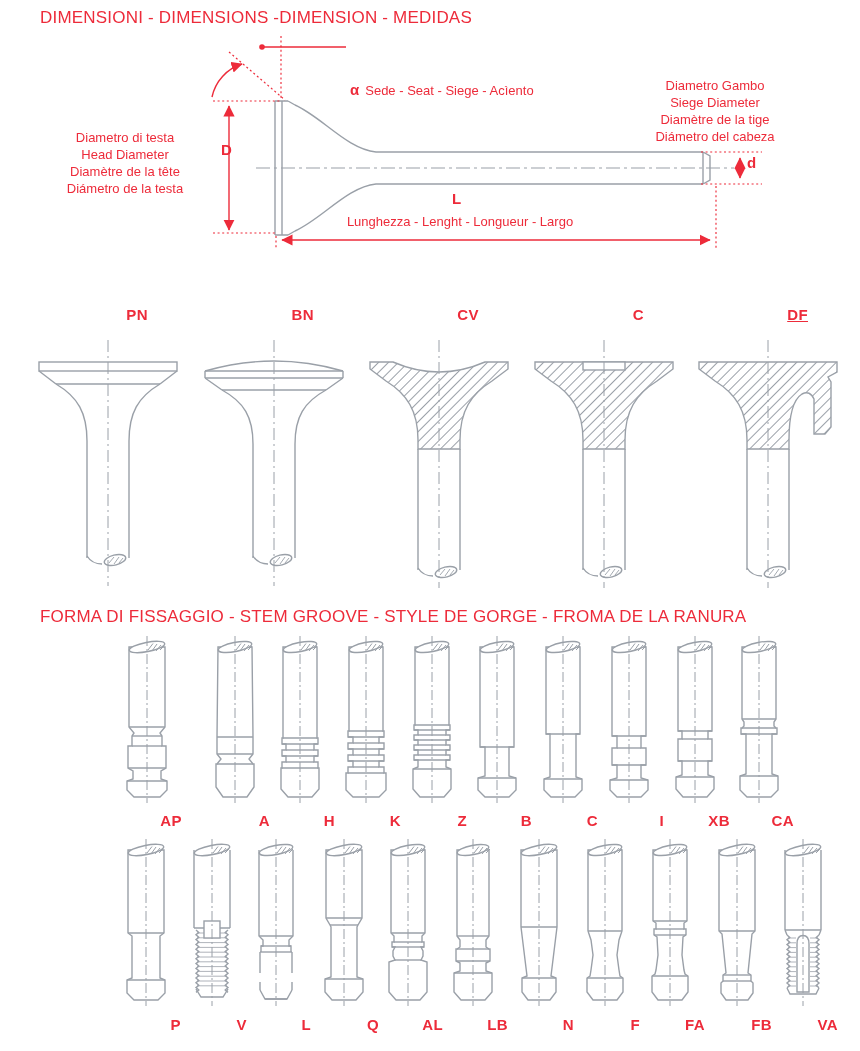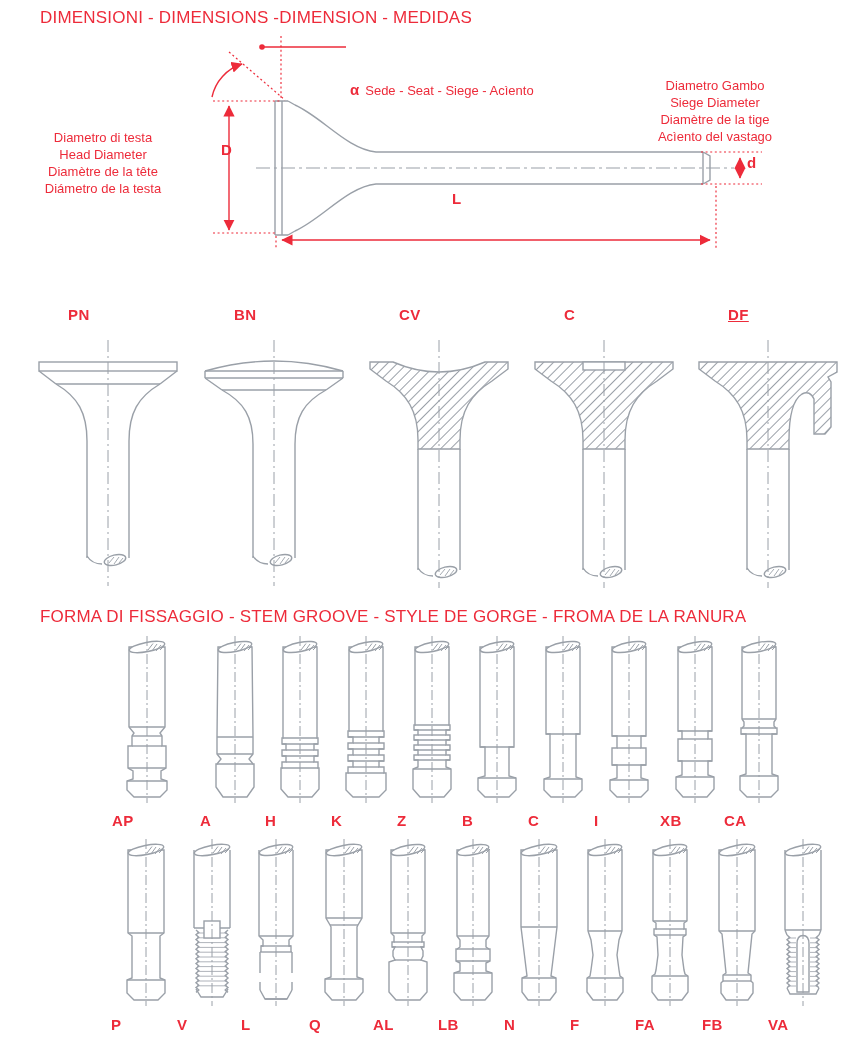--- a/index.html
+++ b/index.html
@@ -5,21 +5,21 @@
   html,body{margin:0;padding:0;background:#fff;}
   .page{position:relative;width:860px;height:1051px;background:#fff;overflow:hidden;
         font-family:"Liberation Sans",sans-serif;}
   svg#art{position:absolute;left:0;top:0;}
   .sec-title{position:absolute;left:40px;font-size:17px;font-weight:400;
              color:var(--accent,#ED2B3A);letter-spacing:.2px;white-space:nowrap;}
   .dim-text{font-size:13px;color:var(--accent,#ED2B3A);}
   .dim-block{position:absolute;text-align:center;font-size:13px;line-height:17px;
              color:var(--accent,#ED2B3A);}
   .dim-letter{position:absolute;font-size:15px;font-weight:700;color:var(--accent,#ED2B3A);}
-  .code-label{position:absolute;text-align:left;font-size:15px;font-weight:700;
+  .code-label{position:absolute;text-align:right;font-size:15px;font-weight:700;
               color:var(--accent,#ED2B3A);letter-spacing:.4px;}
   #seat-label{position:absolute;left:350px;top:39px;white-space:nowrap;margin-top:42px;}
   #seat-label .alpha{font-size:15px;font-weight:700;color:var(--accent,#ED2B3A);margin-right:6px;}
   #length-label{position:absolute;left:290px;top:214px;width:340px;text-align:center;}
 </style>
 </head>
 <body>
 
 <div class="page">
   <svg id="art" width="860" height="1051" viewBox="0 0 860 1051">
@@ -434,37 +434,38 @@
         <line x1="0" y1="-3" x2="0" y2="164" stroke-width="1" stroke-dasharray="10 3 2 3"></line>
       </g>
     </svg>
 
   <div class="sec-title" style="top:8px">DIMENSIONI - DIMENSIONS -DIMENSION - MEDIDAS</div>
 
   <div id="seat-label">
     <span class="alpha">α</span><span class="dim-text">Sede - Seat - Siege - Acìento</span>
   </div>
 
-  <div id="headD-lines" class="dim-block" style="left:4px;top:129px;width:198px">
+  <div id="headD-lines" class="dim-block" style="left:26px;top:129px;width:198px">
       <div>Diametro di testa</div>
       <div>Head Diameter</div>
       <div>Diamètre de la tête</div>
       <div>Diámetro de la testa</div>
     </div>
   <div class="dim-letter" style="left:221px;top:141px">D</div>
 
   <div id="stemD-lines" class="dim-block" style="left:600px;top:77px;width:230px">
       <div>Diametro Gambo</div>
       <div>Siege Diameter</div>
       <div>Diamètre de la tige</div>
-      <div>Acìento del vastago</div>
+      <div>Diámetro del cabeza</div>
     </div>
   <div class="dim-letter" style="left:747px;top:154px">d</div>
 
   <div class="dim-letter" style="left:452px;top:190px">L</div>
+  <div id="length-label" class="dim-text">Lunghezza - Lenght - Longueur - Largo</div>
 
 
   <div class="sec-title" style="top:607px">FORMA DI FISSAGGIO - STEM GROOVE - STYLE DE GORGE - FROMA DE LA RANURA</div>
 
   <div id="labels">
       <div class="code-label" style="left: 68px; top: 306px; width: 80px;">PN</div>
       <div class="code-label" style="left: 234px; top: 306px; width: 80px;">BN</div>
       <div class="code-label" style="left: 399px; top: 306px; width: 80px;">CV</div>
       <div class="code-label" style="left: 564px; top: 306px; width: 80px;">C</div>
       <div class="code-label" style="left: 728px; top: 306px; width: 80px; text-decoration: underline;">DF</div>

